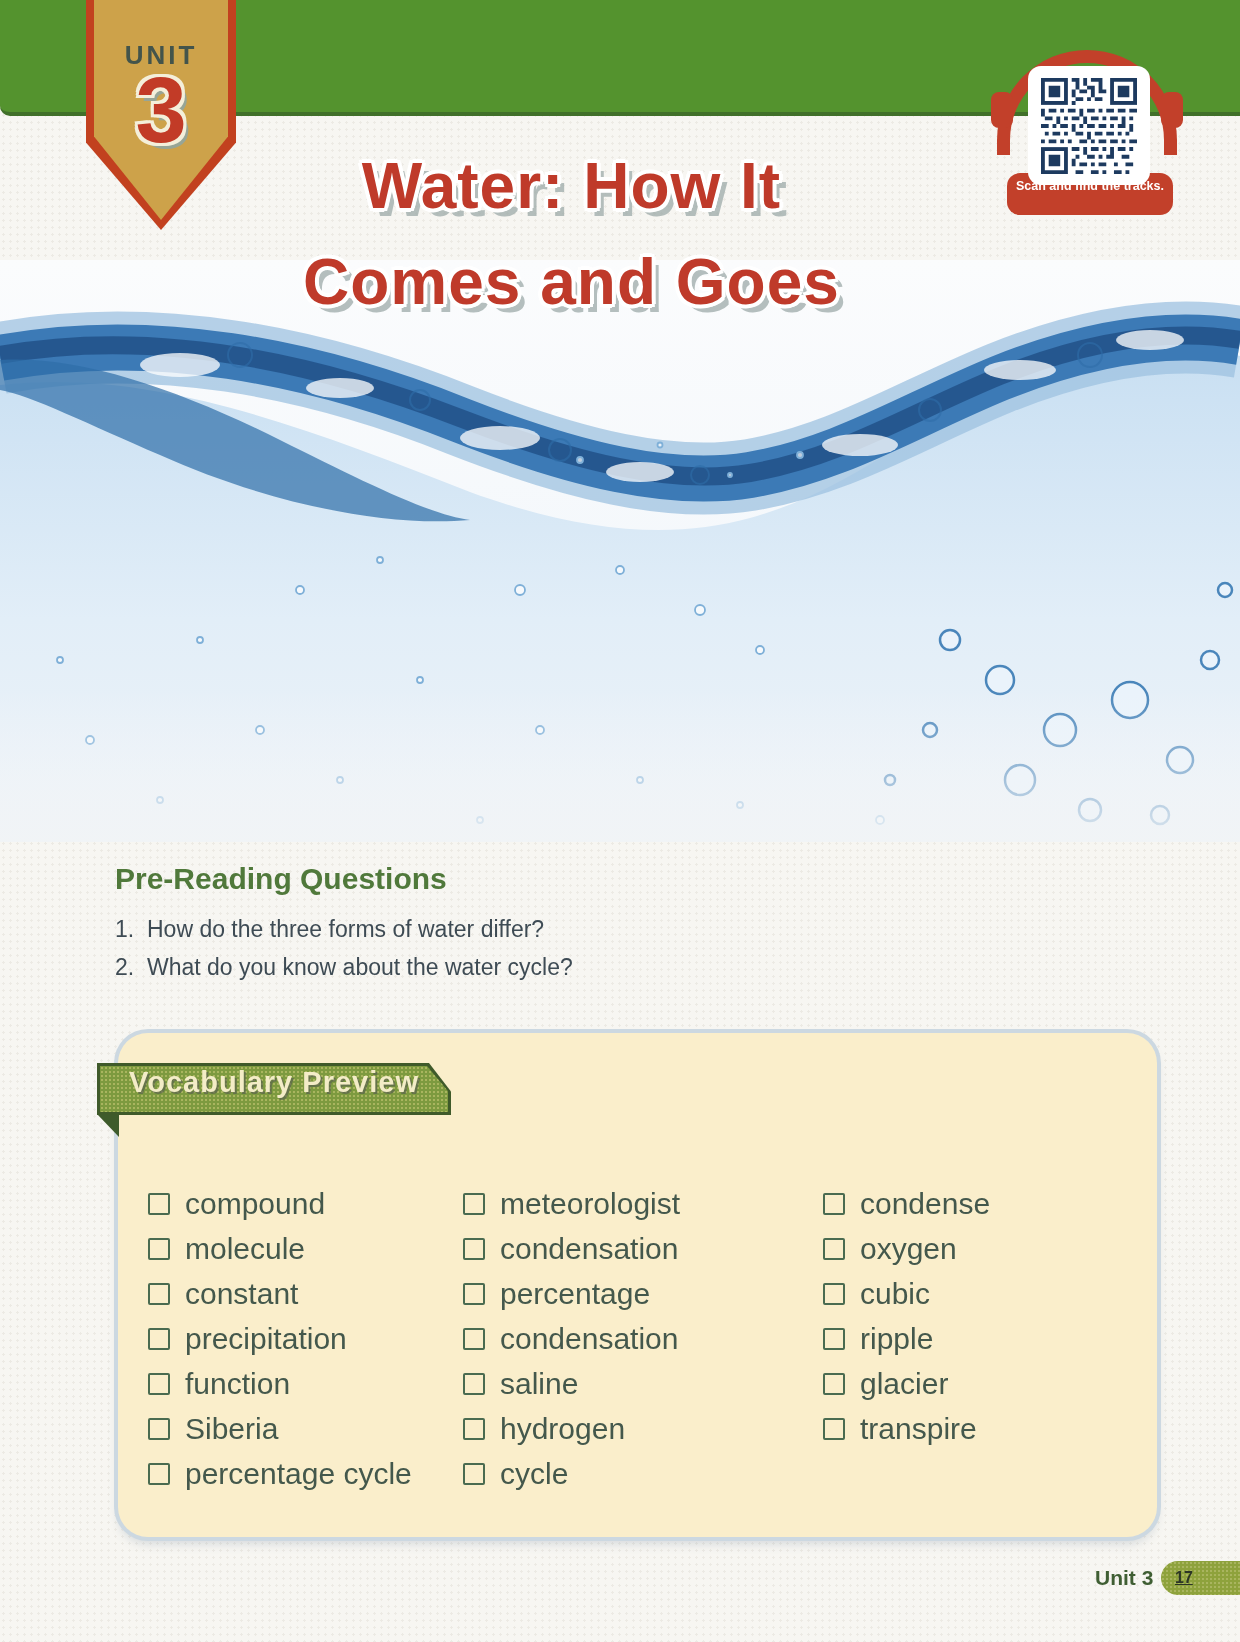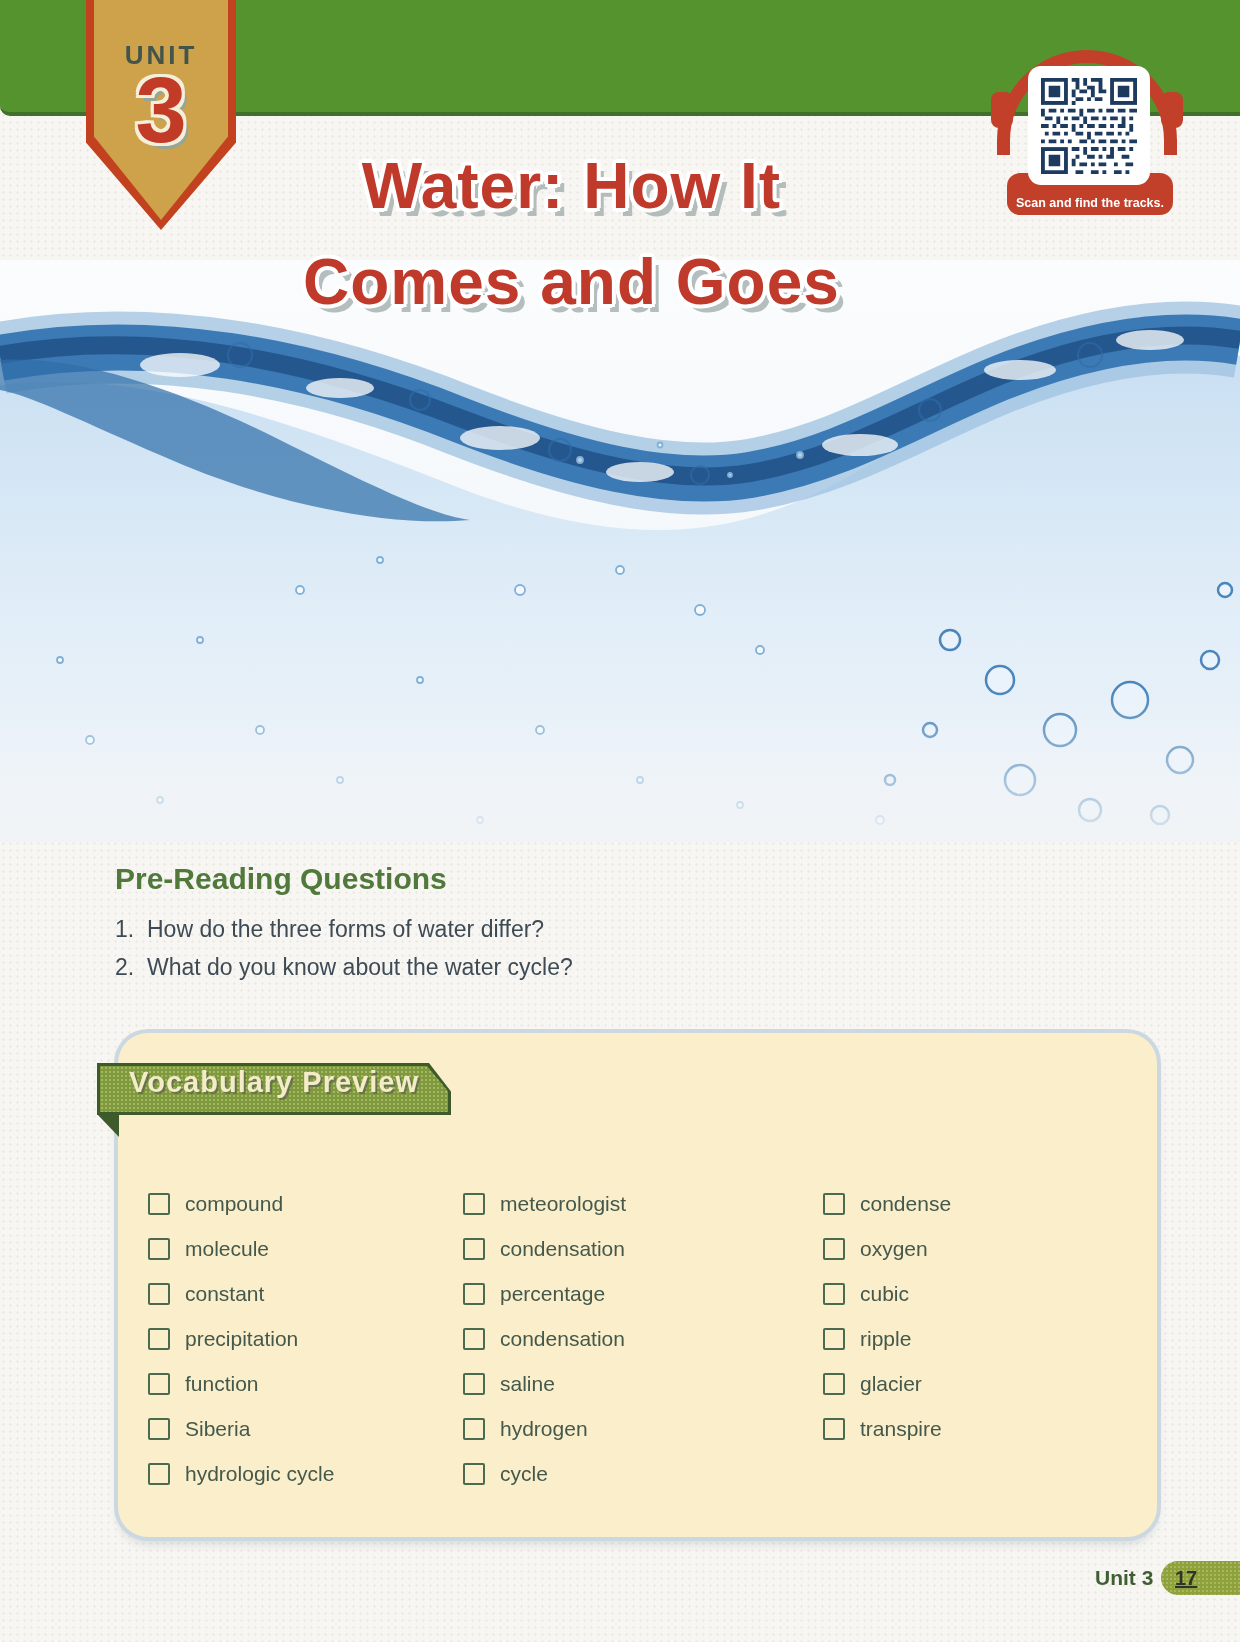--- a/index.html
+++ b/index.html
@@ -36,21 +36,21 @@
                      -4px 0 0 #ffffff, 4px 0 0 #ffffff, 7px 8px 0 rgba(156,170,168,.75);text-align:center;}
   
   .qr-wrap{position:absolute; left:985px; top:40px; width:200px; height:180px; z-index:6;}
   .qr-band{position:absolute; left:12px; top:10px; width:154px; height:92px;
            border:13px solid #c2402a; border-bottom:none;
            border-radius:95px 95px 0 0;}
   .qr-pad{position:absolute; width:22px; height:36px; background:#c2402a; border-radius:8px; top:52px;}
   .qr-pad.left{left:6px;} .qr-pad.right{left:176px;}
   .qr-caption-box{position:absolute; left:22px; top:133px; width:166px; height:42px;
            background:#c2402a; border-radius:13px; display:flex; align-items:flex-end;
-           justify-content:center; padding-bottom:5px; box-sizing:border-box;}
+           justify-content:center; padding-bottom:22px; box-sizing:border-box;}
   .qr-caption{font-size:12.5px; font-weight:bold; color:#ffffff; white-space:nowrap;}
   .qr-card{position:absolute; left:43px; top:26px; width:122px; height:119px;
            background:#ffffff; border-radius:13px; z-index:2;
            display:flex; align-items:center; justify-content:center;}
   .qr-card svg{width:96px; height:96px;}
   
   .water{position:absolute; left:0; top:260px; width:1240px; height:582px; z-index:1;}
   
   .prehead{position:absolute; left:115px; top:862px; font-size:30px; font-weight:bold; color:#50793b;}
   .preq{position:absolute; left:115px; font-size:23px; color:#3e4b54; display:flex;}
@@ -74,28 +74,28 @@
              background:#3e5b2b; clip-path:polygon(0 0,100% 0,100% 100%); z-index:3;}
   .vocab-instruction{position:absolute; left:148px; top:1138px; font-size:23.5px;
              font-weight:bold; color:#bf3a2a; z-index:4;}
   .vocab-grid{position:absolute; left:148px; top:1192px; display:flex; z-index:4;}
   .vcol{display:flex; flex-direction:column;}
   .vcol1{width:315px;} .vcol2{width:360px;} .vcol3{width:300px;}
   .vocab-item{display:flex; align-items:center; height:24px; margin-bottom:21px; cursor:pointer;}
   .cb{width:18px; height:18px; border:2px solid #4a6b50; border-radius:2px;
       background:transparent; margin-right:15px; flex:0 0 auto;
       box-shadow:inset 0 0 0 1px rgba(250,238,203,.6);}
-  .vlabel{font-size:21px; color:#44584c;}
+  .vlabel{font-size:30px; color:#44584c;}
   
   .footer-unit{position:absolute; left:1095px; top:1566px; font-size:21px; font-weight:bold; color:#3f5e33;}
   .page-pill{position:absolute; left:1161px; top:1561px; width:79px; height:34px;
              background:#8ea23c; background-image:radial-gradient(#a9b55f 1px, transparent 1.2px);
              background-size:4px 4px; border-radius:17px 0 0 17px;
              display:flex; align-items:center; padding-left:14px; box-sizing:border-box;}
-  .page-num{font-size:20px; font-weight:bold; color:#2c3526;text-decoration:underline;}
+  .page-num{font-size:16px; font-weight:bold; color:#2c3526;text-decoration:underline;}
 </style>
 </head>
 <body>
 
 <div class="page">
 
   <div class="topbar"></div>
 
   <div class="badge">
     <div class="badge-inner"></div>
@@ -248,21 +248,21 @@
       <label class="vocab-item">
         <span class="cb"></span>
         <span class="vlabel">function</span>
       </label>
       <label class="vocab-item">
         <span class="cb"></span>
         <span class="vlabel">Siberia</span>
       </label>
       <label class="vocab-item">
         <span class="cb"></span>
-        <span class="vlabel">hydrologic cycle</span>
+        <span class="vlabel">percentage cycle</span>
       </label>
     </div>
     <div class="vcol vcol2">
       <label class="vocab-item">
         <span class="cb"></span>
         <span class="vlabel">meteorologist</span>
       </label>
       <label class="vocab-item">
         <span class="cb"></span>
         <span class="vlabel">condensation</span>

